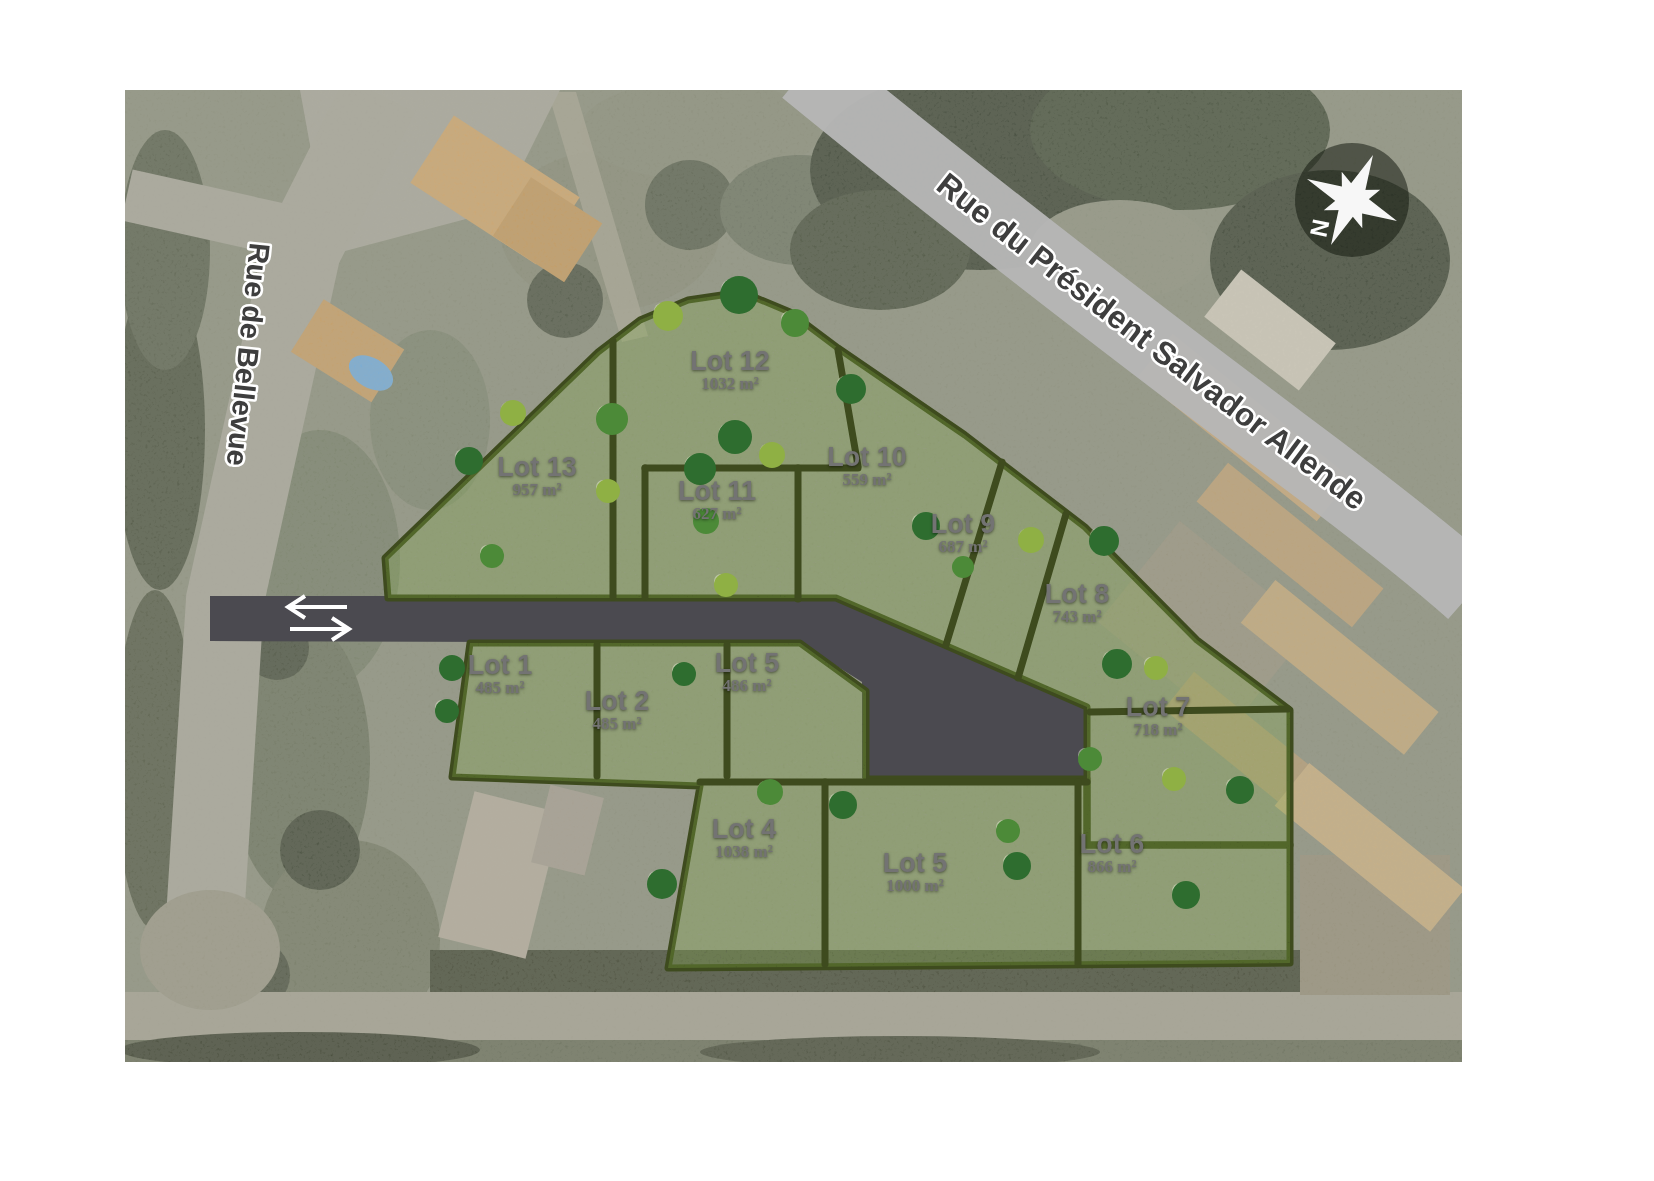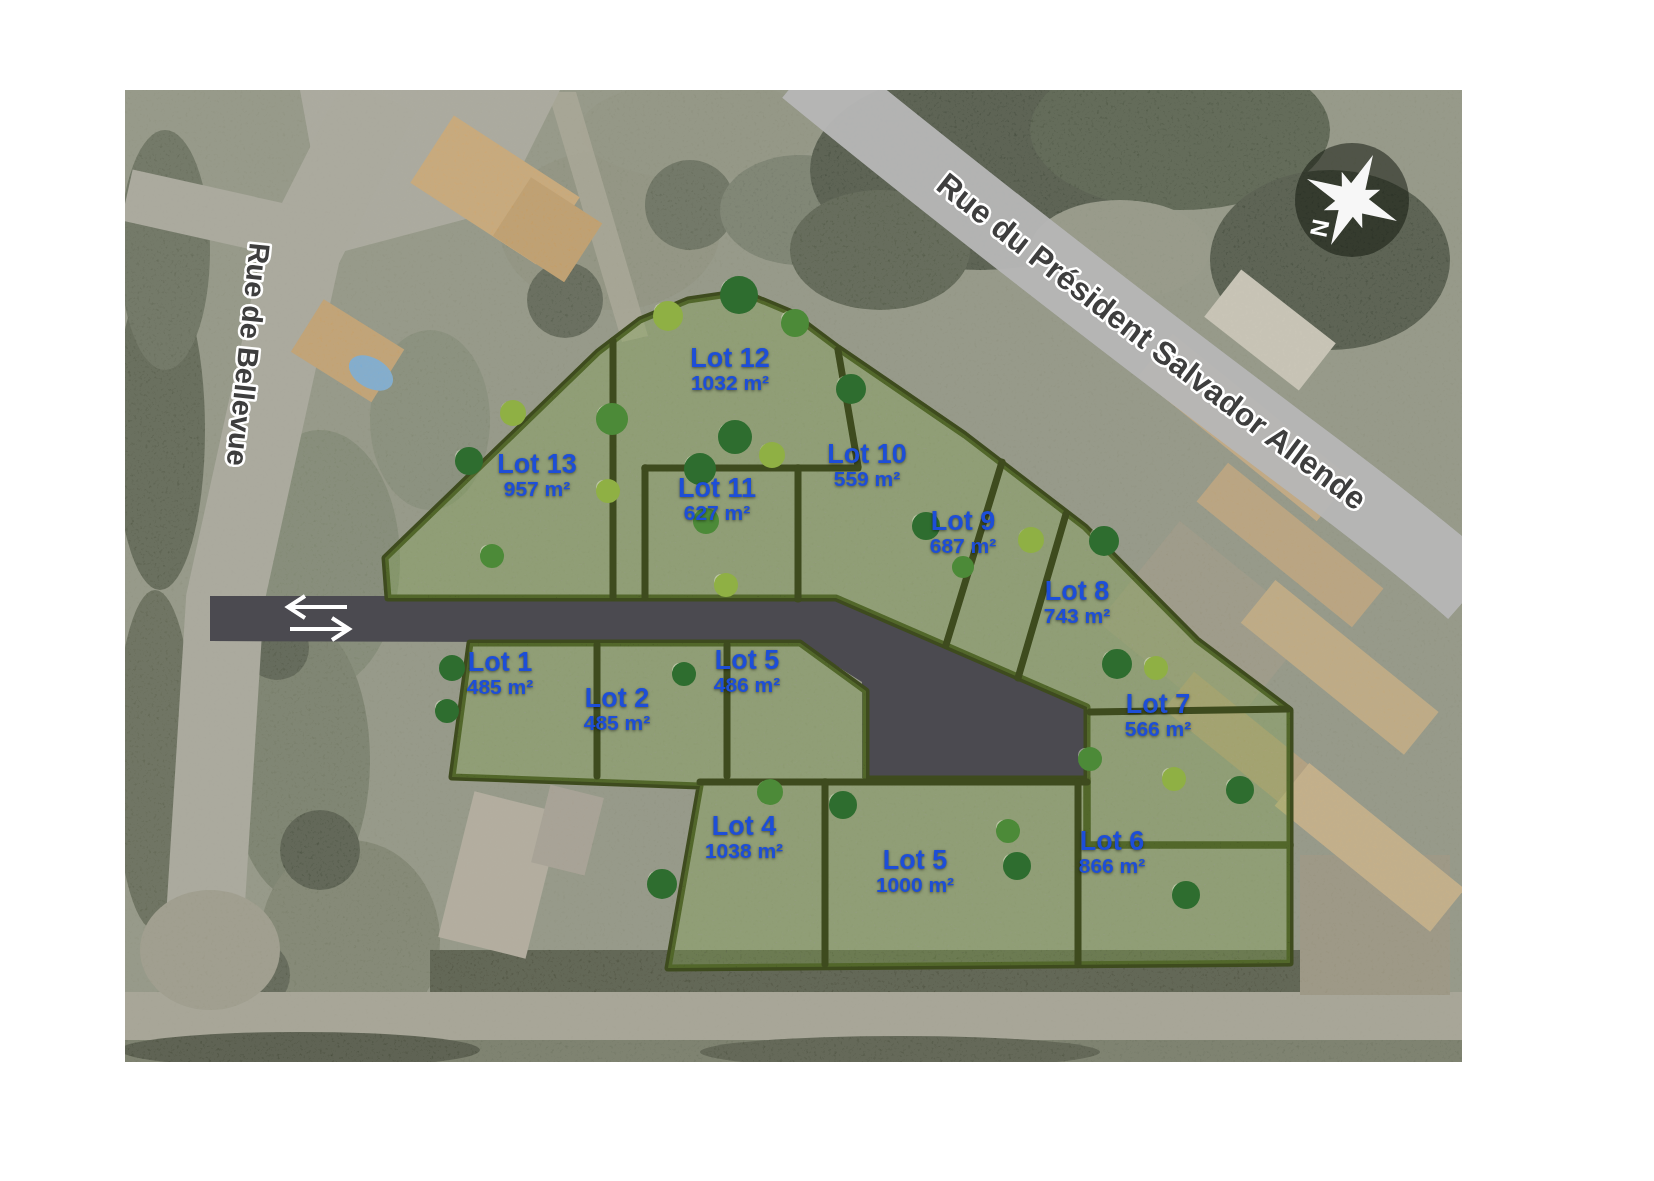--- a/index.html
+++ b/index.html
@@ -1,22 +1,22 @@
 <!DOCTYPE html>
 <html><head>
 <meta charset="utf-8">
 <style>
   html,body{margin:0;padding:0;background:#ffffff;}
   .page{position:relative;width:1654px;height:1181px;background:#ffffff;overflow:hidden;
         font-family:"Liberation Sans",sans-serif;}
   .page svg{position:absolute;left:0;top:0;}
-  .lot-label{position:absolute;transform:translate(-50%,-55%);text-align:center;color:#1d4ed8;
+  .lot-label{position:absolute;transform:translate(-50%,-55%);text-align:center;color:#737373;
              font-weight:bold;text-shadow:0 1px 3px rgba(0,0,0,.5);line-height:1.05;white-space:nowrap;}
   .lot-label .lot-name{font-size:27px;}
-  .lot-label .lot-area{font-size:21px;}
+  .lot-label .lot-area{font-size:17px;font-family:Liberation Serif, serif;}
   .street-text{font-weight:bold;fill:#3e3e3e;stroke:#ffffff;stroke-width:5px;
                paint-order:stroke;stroke-linejoin:round;font-family:"Liberation Sans",sans-serif;}
   .hedge{stroke:#3e4b1e;stroke-width:7;fill:none;stroke-linecap:round;stroke-linejoin:round;}
   .th{fill:#e9edd8;opacity:.5;}
 </style>
 </head>
 <body>
 
 <div class="page">
 <svg width="1654" height="1181" viewBox="0 0 1654 1181">
@@ -299,21 +299,21 @@
 <div class="lot-label" style="left:915px;top:874px">
       <div class="lot-name">Lot 5</div>
       <div class="lot-area">1000 m²</div>
     </div>
 <div class="lot-label" style="left:1112px;top:855px">
       <div class="lot-name">Lot 6</div>
       <div class="lot-area">866 m²</div>
     </div>
 <div class="lot-label" style="left:1158px;top:718px">
       <div class="lot-name">Lot 7</div>
-      <div class="lot-area">566 m²</div>
+      <div class="lot-area">718 m²</div>
     </div>
 <div class="lot-label" style="left:1077px;top:605px">
       <div class="lot-name">Lot 8</div>
       <div class="lot-area">743 m²</div>
     </div>
 <div class="lot-label" style="left:963px;top:535px">
       <div class="lot-name">Lot 9</div>
       <div class="lot-area">687 m²</div>
     </div>
 <div class="lot-label" style="left:867px;top:468px">

